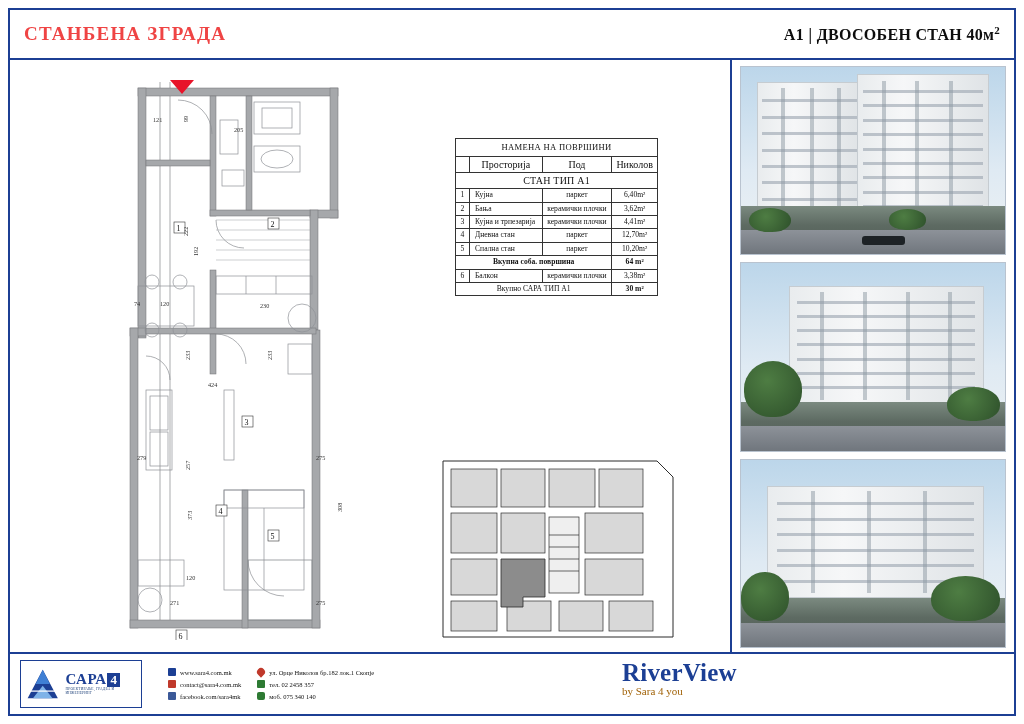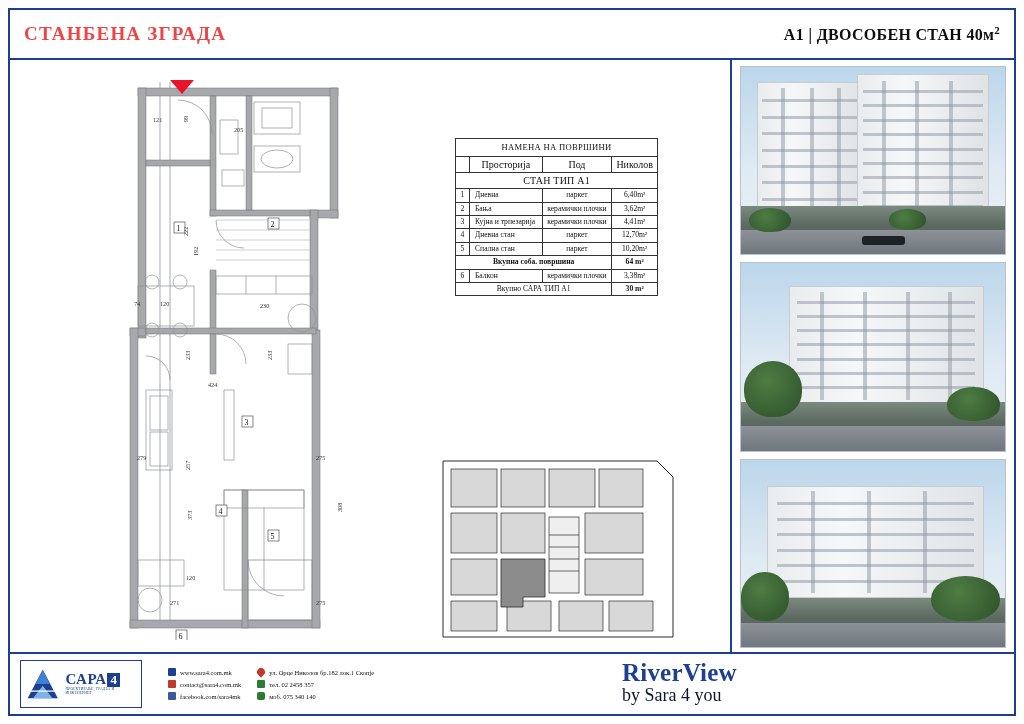--- a/index.html
+++ b/index.html
@@ -167,21 +167,21 @@
   .brand {
     position: absolute;
     left: 612px; top: 6px;
     text-align: left;
   }
   .brand-1 {
     font-size: 25px; color: #1c3f94; font-weight: bold; line-height: 1;
     letter-spacing: .2px;
   }
   .brand-2 {
-    font-size: 18px; color: #0f172a; line-height: 1.2;
+    font-size: 11px; color: #a16207; line-height: 1.2;
   }
 
   
   .table-wrap {
     position: absolute;
     left: 445px; top: 78px;
     width: 203px;
   }
   table.areas {
     border-collapse: collapse;
@@ -406,21 +406,21 @@
               <td>Просторија</td>
               <td>Под</td>
               <td>Николов</td>
             </tr>
             <tr>
               <td class="t-sub" colspan="4">СТАН ТИП А1</td>
             </tr>
 
             <tr>
               <td class="t-num">1</td>
-              <td class="t-room">Дневна</td>
+              <td class="t-room">Кујна</td>
               <td>паркет</td>
               <td>6,40m²</td>
             </tr>
             <tr>
               <td class="t-num">2</td>
               <td class="t-room">Бања</td>
               <td>керамички плочки</td>
               <td>3,62m²</td>
             </tr>
             <tr>

